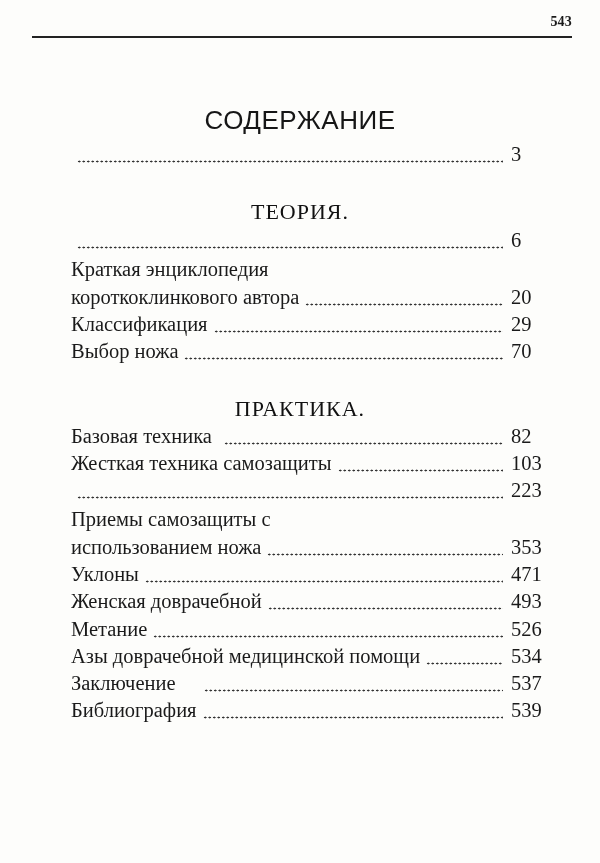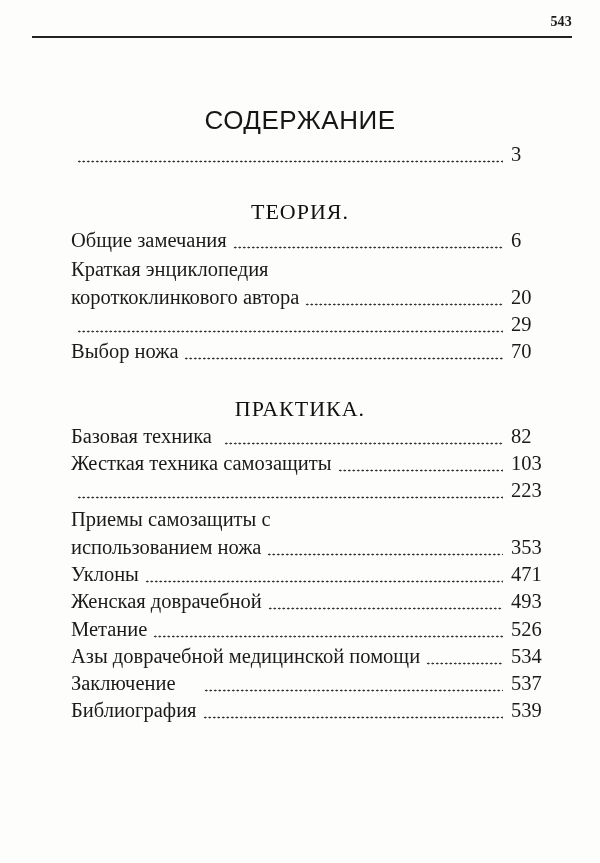--- a/index.html
+++ b/index.html
@@ -110,33 +110,33 @@
   <div class="row" style="top:141px">
     <span class="leader"></span>
     <span class="page">3</span>
   </div>
 </div>
 
 <div class="section-heading" style="top:199px">ТЕОРИЯ.</div>
 
 <div class="toc">
   <div class="row" style="top:227px">
-    <span class="label">Общие замечания</span>
     <span class="leader"></span>
     <span class="page">6</span>
   </div>
   <div class="row continuation" style="top:256px">
     <span class="label">Краткая энциклопедия</span>
   </div>
   <div class="row" style="top:284px">
     <span class="label">короткоклинкового автора</span>
     <span class="leader"></span>
     <span class="page">20</span>
   </div>
   <div class="row" style="top:311px">
+    <span class="label">Классификация</span>
     <span class="leader"></span>
     <span class="page">29</span>
   </div>
   <div class="row" style="top:338px">
     <span class="label">Выбор ножа</span>
     <span class="leader"></span>
     <span class="page">70</span>
   </div>
 </div>
 

